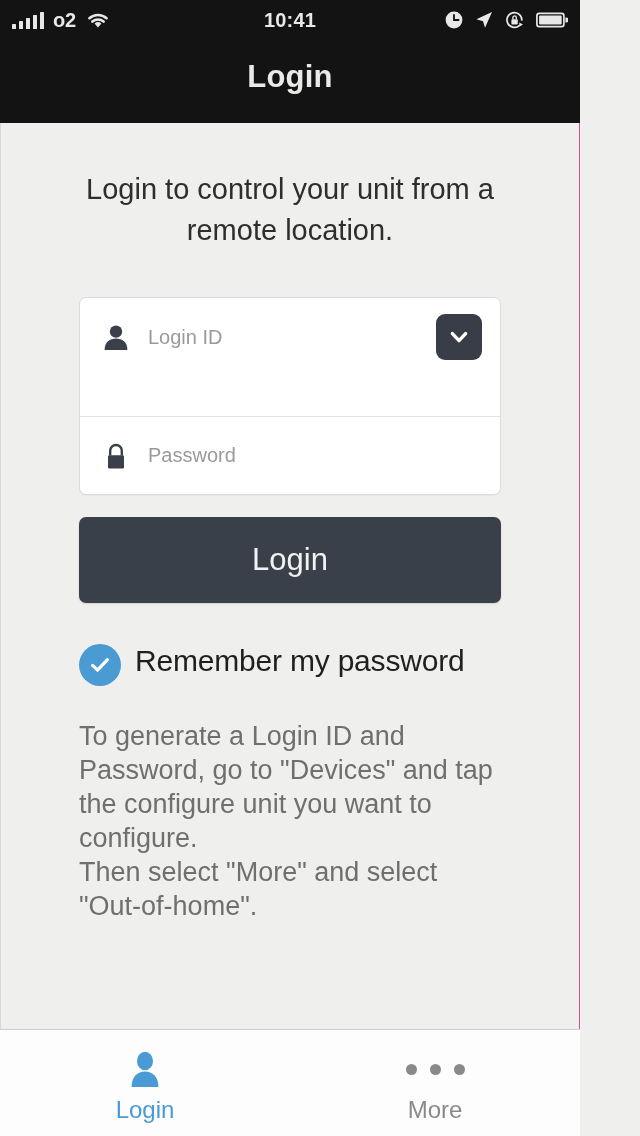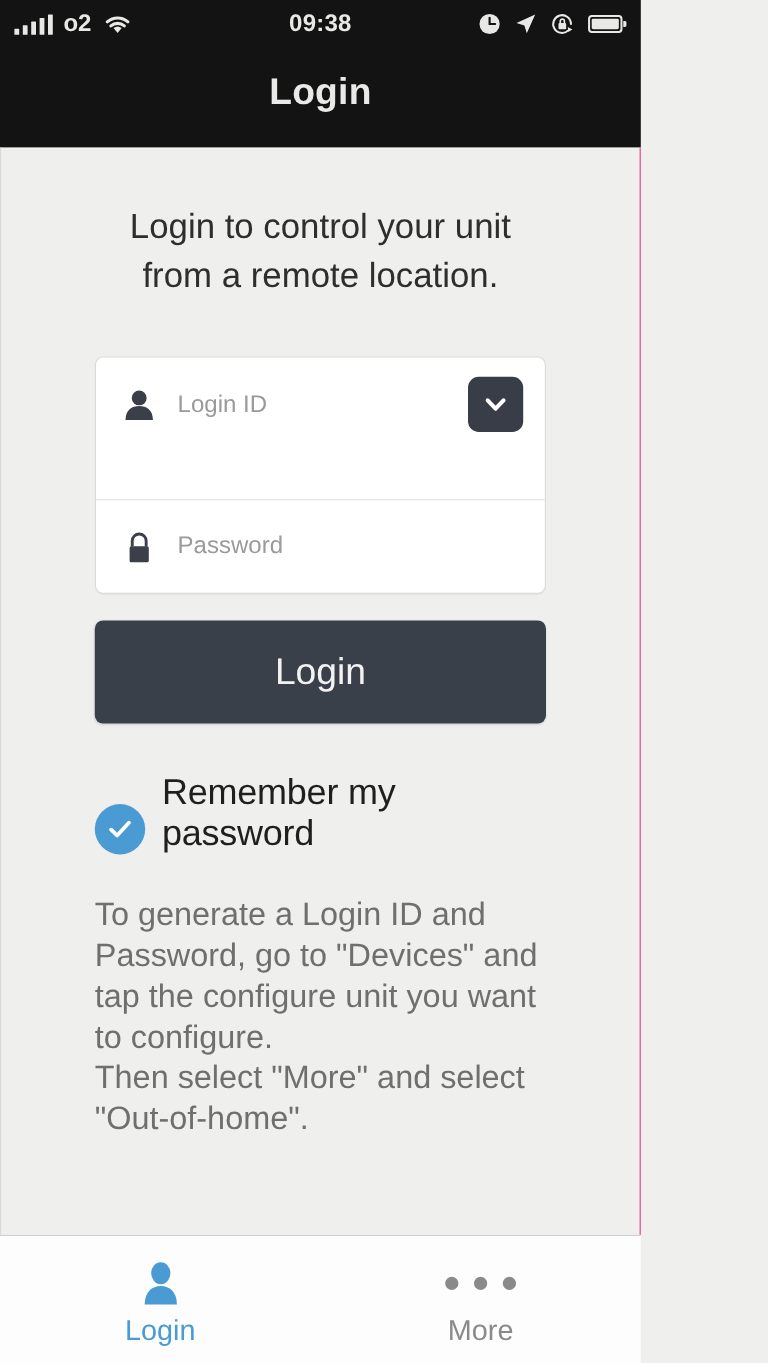--- a/index.html
+++ b/index.html
@@ -9,21 +9,21 @@
   body {
     width: 640px;
     height: 1136px;
     overflow: hidden;
     background: #efefed;
     font-family: "Liberation Sans", sans-serif;
     -webkit-font-smoothing: antialiased;
   }
   .phone {
     position: relative;
-    width: 534px;
+    width: 580px;
     height: 1136px;
     display: flex;
     flex-direction: column;
     background: #efefed;
   }
 
   
   .statusbar {
     height: 40px;
     background: #131313;
@@ -188,21 +188,21 @@
     font-family: "Liberation Sans", sans-serif;
     font-size: 31px;
     cursor: pointer;
     box-shadow: 0 1px 2px rgba(0,0,0,0.12);
   }
 
   
   .remember-row {
     margin-top: 41px;
     display: flex;
-    align-items: flex-end;
+    align-items: flex-start;
     gap: 14px;
     cursor: pointer;
   }
   .check-circle {
     flex: 0 0 42px;
     width: 42px;
     height: 42px;
     border-radius: 50%;
     background: #4a9ad4;
     display: flex;
@@ -295,21 +295,21 @@
           <i></i>
       </div>
       <div class="carrier">o2</div>
       <svg class="sb-icon" width="26" height="20" viewBox="0 0 26 20">
         <path d="M13 17.6 L9.6 13.4 a5.6 5.6 0 0 1 6.8 0 Z" fill="#e8e8e6"></path>
         <path d="M4.4 8.2 A13 13 0 0 1 21.6 8.2" stroke="#e8e8e6" stroke-width="2.6" fill="none" stroke-linecap="round"></path>
         <path d="M7.4 11.6 A8.6 8.6 0 0 1 18.6 11.6" stroke="#e8e8e6" stroke-width="2.6" fill="none" stroke-linecap="round"></path>
       </svg>
     </div>
 
-    <div class="sb-center">09:38</div>
+    <div class="sb-center">10:41</div>
 
     <div class="sb-right">
       <svg class="sb-icon" width="20" height="20" viewBox="0 0 20 20">
         <circle cx="10" cy="10" r="8.4" fill="#e8e8e6"></circle>
         <path d="M10 4.8 V10 H14.6" stroke="#131313" stroke-width="1.8" fill="none" stroke-linecap="round"></path>
       </svg>
       <svg class="sb-icon" width="20" height="20" viewBox="0 0 20 20">
         <path d="M18 2 L2.4 9.2 L9 11.2 L11 17.8 Z" fill="#e8e8e6"></path>
       </svg>
       <svg class="sb-icon" width="22" height="20" viewBox="0 0 22 20">

